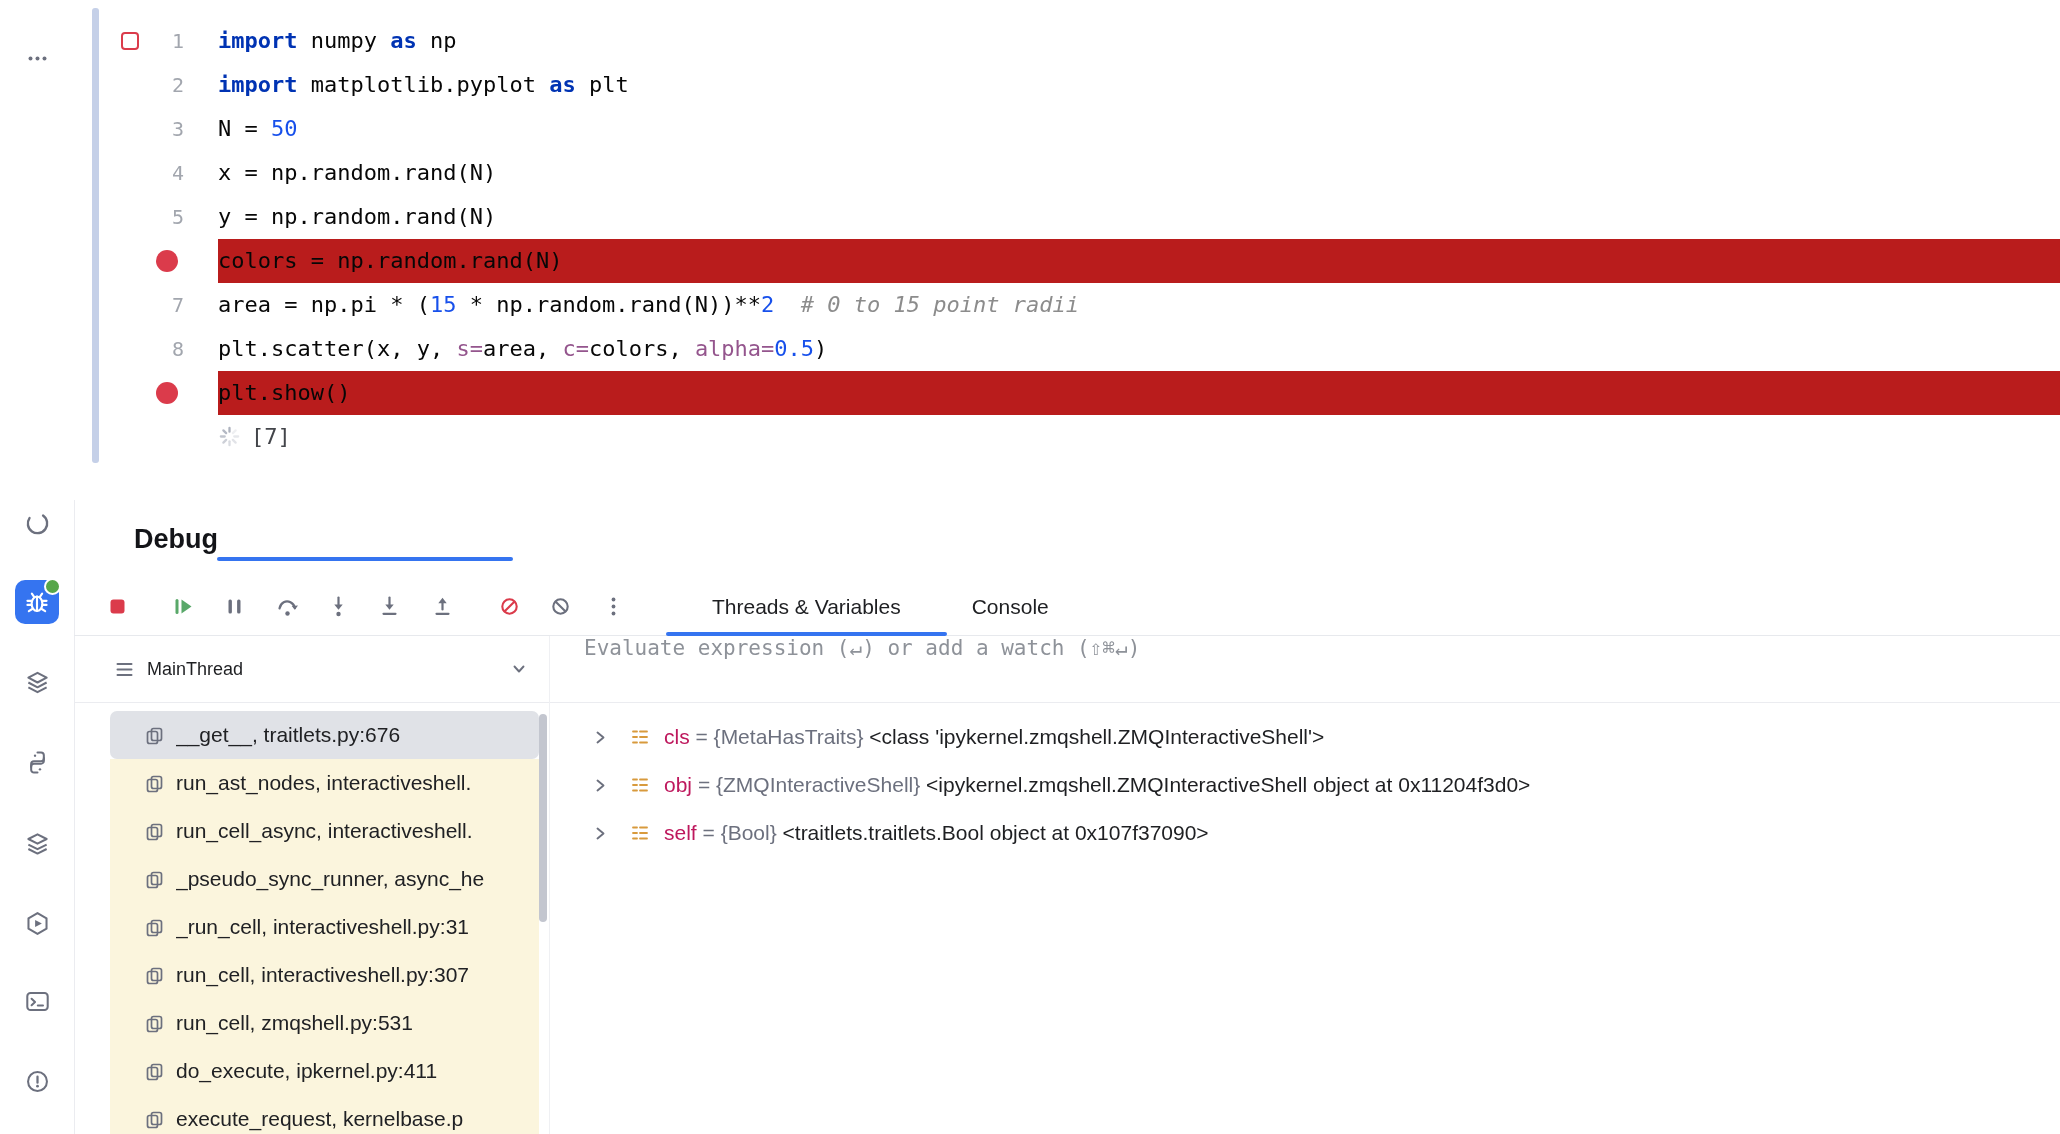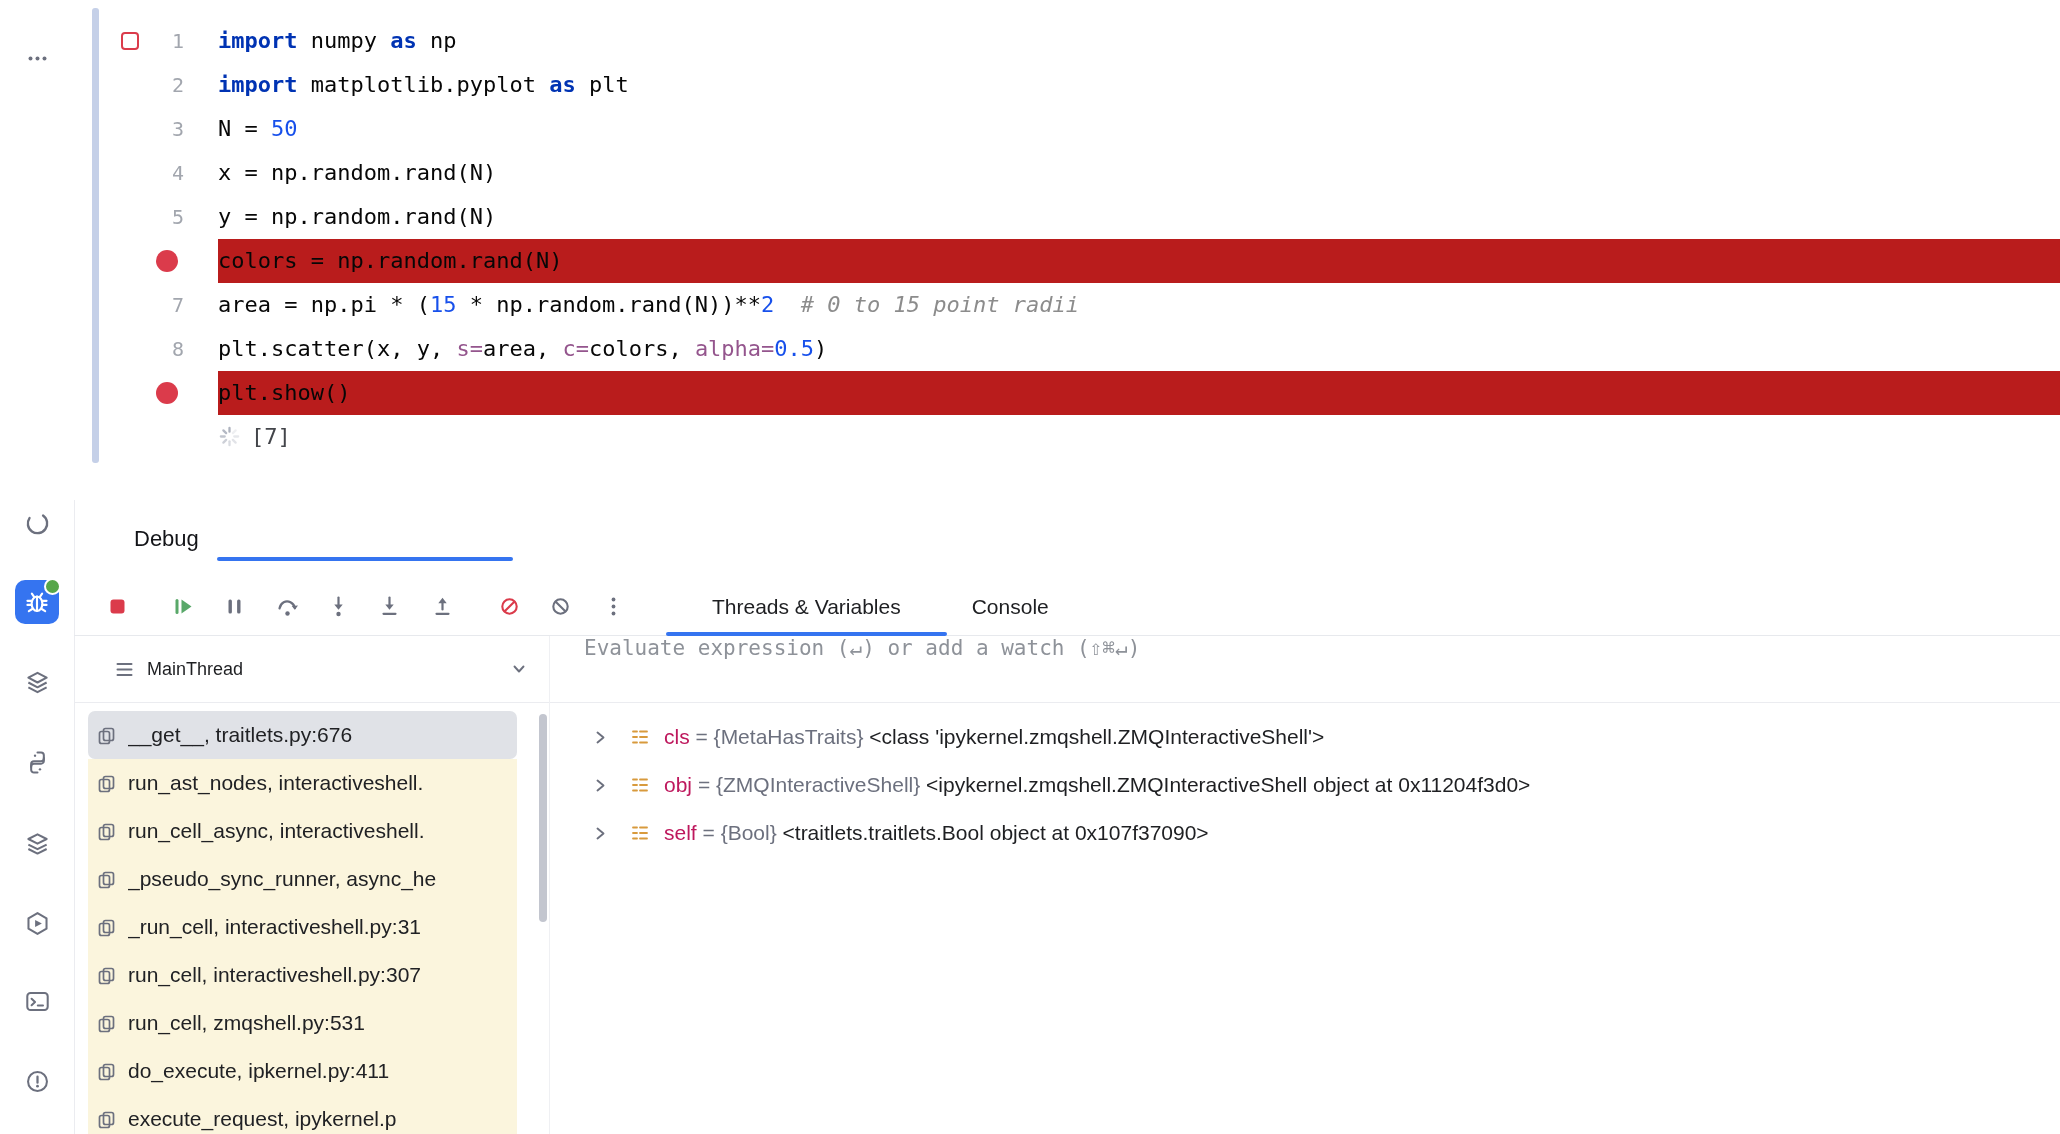--- a/index.html
+++ b/index.html
@@ -27,42 +27,42 @@
   .line.bp-line .code{background:#b91c1c;}
   .tok-kw{color:#0033b3;font-weight:600;}
   .tok-num{color:#1750eb;}
   .tok-param{color:#94558d;}
   .tok-comment{color:#8c8c8c;font-style:italic;}
   .tok-plain{color:#070707;}
   .tok-exec{color:#43454a;}
   .exec-spinner{display:none;vertical-align:-4px;margin-right:10px;}
   
   .debug-header{position:absolute;left:74px;top:500px;right:0;height:78px;display:flex;align-items:center;}
-  .debug-title{margin-left:60px;font-size:22px;font-weight:400;color:#131418;}
+  .debug-title{margin-left:60px;font-size:27px;font-weight:700;color:#131418;}
   .run-tab{position:relative;margin-left:56px;height:100%;display:flex;align-items:center;gap:11px;padding:0 14px;}
   .run-tab-label{font-size:22px;color:#1e1f22;}
   .run-tab-close{font-size:24px;color:#6c707e;line-height:1;margin-left:4px;}
   .run-tab-underline{position:absolute;left:74px;top:557px;width:296px;height:4px;border-radius:3px;background:#3574f0;}
   .kernel-icon-wrap{position:relative;width:28px;height:28px;}
   
   .debug-toolbar{position:absolute;left:74px;top:578px;right:0;height:58px;display:flex;align-items:center;
                  border-bottom:1px solid #e7e9ed;padding-left:30px;box-sizing:border-box;}
   .tb-icon{width:27px;height:27px;flex:none;display:block;background:transparent;border:none;padding:0;cursor:pointer;}
   .dbg-tab{position:relative;height:100%;display:flex;align-items:center;font-size:21px;color:#1e1f22;}
   .dbg-tab.active{font-weight:500;}
   .dbg-tab.active::after{content:"";position:absolute;left:0;right:0;bottom:-1px;height:4px;border-radius:3px;background:#3574f0;}
   
   .content{position:absolute;left:74px;top:636px;right:0;bottom:0;display:flex;}
   .frames-panel{width:475px;flex:none;position:relative;overflow:hidden;}
   .panel-header{height:67px;box-sizing:border-box;border-bottom:1px solid #ebecf0;display:flex;align-items:center;position:relative;}
   .thread-name{margin-left:12px;font-size:18px;color:#1e1f22;}
   .thread-chevron{position:absolute;right:22px;}
   .frames-list{margin-top:8px;}
-  .frame-row{height:48px;margin-left:14px;width:429px;box-sizing:border-box;display:flex;align-items:center;
-             padding-left:8px;border-radius:7px;gap:11px;overflow:hidden;}
+  .frame-row{height:48px;margin-left:36px;width:429px;box-sizing:border-box;display:flex;align-items:center;
+             padding-left:34px;border-radius:7px;gap:11px;overflow:hidden;}
   .frame-row.selected{background:#e0e2e7;}
   .frame-row.library{background:#fbf5dd;border-radius:0;}
   .frame-label{font-size:21px;color:#202124;white-space:nowrap;overflow:hidden;}
   .v-scrollbar{position:absolute;right:2px;top:78px;width:8px;height:208px;border-radius:4px;background:#c3c6cf;}
   .vars-panel{flex:1;position:relative;border-left:1px solid #eff0f3;overflow:hidden;}
   .eval-row{height:67px;box-sizing:border-box;border-bottom:1px solid #ebecf0;display:flex;}
   .eval-text{margin-left:34px;font-family:"DejaVu Sans Mono","DejaVu Sans",monospace;font-size:21px;color:#8e9299;}
   .vars-list{padding-top:10px;}
   .var-row{height:48px;display:flex;align-items:center;}
   .var-chevron{margin-left:43px;flex:none;}
@@ -437,21 +437,21 @@
     <span class="frame-label">do_execute, ipkernel.py:411</span>
   </div>
 
   <div class="frame-row library">
     <svg width="21" height="21" viewBox="0 0 21 21">
       <g fill="none" stroke="#6c707e" stroke-width="1.7">
         <rect x="7.5" y="3.5" width="10" height="12" rx="2"></rect>
         <rect x="3.5" y="6.5" width="10" height="12" rx="2"></rect>
       </g>
     </svg>
-    <span class="frame-label">execute_request, ipykernel.p</span>
+    <span class="frame-label">execute_request, kernelbase.p</span>
   </div>
 </div>
       <div class="v-scrollbar"></div>
     </div>
 
     <div class="vars-panel">
       <div class="eval-row">
         <span class="eval-text">Evaluate expression (↵) or add a watch (⇧⌘↵)</span>
       </div>
       <div class="vars-list" id="vars-list">

